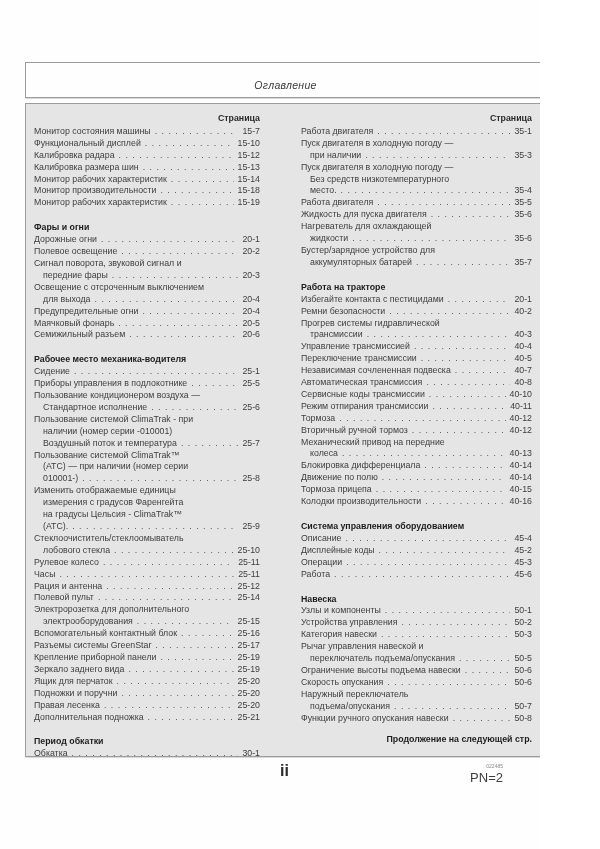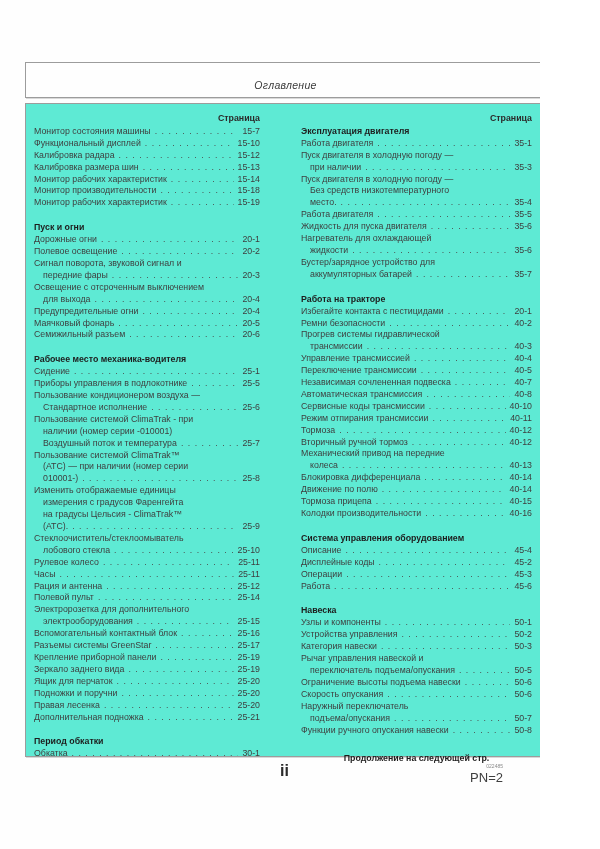--- a/index.html
+++ b/index.html
@@ -10,21 +10,21 @@
   .title-box{
     position:absolute;left:25px;top:62px;width:519px;height:34px;
     border:1px solid #9c9c9c;box-shadow:1px 1px 0 #d9d9d9;background:#fefefe;
     display:flex;justify-content:center;align-items:flex-end;
   }
   .title-box .title{
     font-style:italic;font-size:10.5px;color:#3a3a3a;padding-bottom:6px;letter-spacing:.3px;
   }
   .content-box{
     position:absolute;left:25px;top:103px;width:519px;height:654px;
-    border:1px solid #9c9c9c;box-shadow:1px 1px 0 #d9d9d9;background:#5eead4;
+    border:1px solid #9c9c9c;box-shadow:1px 1px 0 #d9d9d9;background:#e5e5e5;
     box-sizing:border-box;
   }
   .col{position:absolute;top:9px;font-size:8.8px;line-height:11.9px;}
   #col-left{left:8px;width:226px;}
   #col-right{left:275px;width:231px;}
   .col-page-label{font-weight:bold;text-align:right;color:#2b2b2b;margin-bottom:1px;}
   .toc-section + .toc-section{margin-top:13px;}
   .sec-title{font-weight:bold;color:#1d1d1d;}
   .entry-line{white-space:nowrap;}
   .entry-line.cont{padding-left:9px;}
@@ -32,21 +32,21 @@
   .etext{white-space:nowrap;}
   .leader{
     flex:1;overflow:hidden;white-space:nowrap;margin:0 4px;color:#4a4a4a;
     min-width:8px;
   }
   .leader::after{
     content:". . . . . . . . . . . . . . . . . . . . . . . . . . . . . . . . . . . . . . . . . . . . . . . . . . . .";
     letter-spacing:1px;
   }
   .epage{white-space:nowrap;}
-  .cont-note{font-weight:bold;color:#1d1d1d;text-align:center;margin-top:17px;font-size:8.8px;}
+  .cont-note{font-weight:bold;color:#1d1d1d;text-align:right;margin-top:9px;font-size:8.8px;}
   .footer-pagenum{
     position:absolute;left:25px;top:762px;width:519px;text-align:center;
     font-weight:bold;font-size:16px;color:#2b2b2b;
   }
   .footer-codes{position:absolute;top:764px;right:37px;text-align:right;line-height:1;}
   .doc-code{font-size:5px;color:#8a8a8a;margin-bottom:2px;}
   .pn-code{font-size:13px;color:#3e3e3e;}
 </style>
 </head>
 <body>
@@ -105,21 +105,21 @@
           </div>
           <div class="toc-entry">
             <div class="entry-line last">
               <span class="etext">Монитор рабочих характеристик</span>
               <span class="leader"></span>
               <span class="epage">15-19</span>
             </div>
           </div>
         </div>
         <div class="toc-section">
-          <div class="sec-title">Пуск и огни</div>
+          <div class="sec-title">Фары и огни</div>
           <div class="toc-entry">
             <div class="entry-line last">
               <span class="etext">Дорожные огни</span>
               <span class="leader"></span>
               <span class="epage">20-1</span>
             </div>
           </div>
           <div class="toc-entry">
             <div class="entry-line last">
               <span class="etext">Полевое освещение</span>
@@ -325,21 +325,20 @@
               <span class="etext">Обкатка</span>
               <span class="leader"></span>
               <span class="epage">30-1</span>
             </div>
           </div>
         </div>
       </div>
     <div class="col" id="col-right">
         <div class="col-page-label">Страница</div>
         <div class="toc-section">
-          <div class="sec-title">Эксплуатация двигателя</div>
           <div class="toc-entry">
             <div class="entry-line last">
               <span class="etext">Работа двигателя</span>
               <span class="leader"></span>
               <span class="epage">35-1</span>
             </div>
           </div>
           <div class="toc-entry">
             <div class="entry-line">Пуск двигателя в холодную погоду —</div>
             <div class="entry-line cont last">

